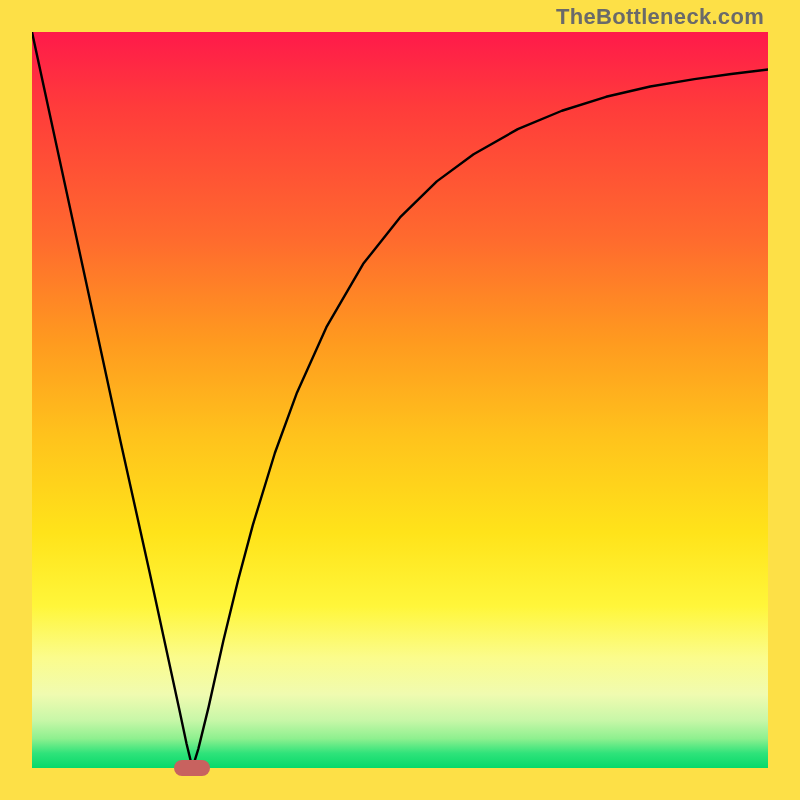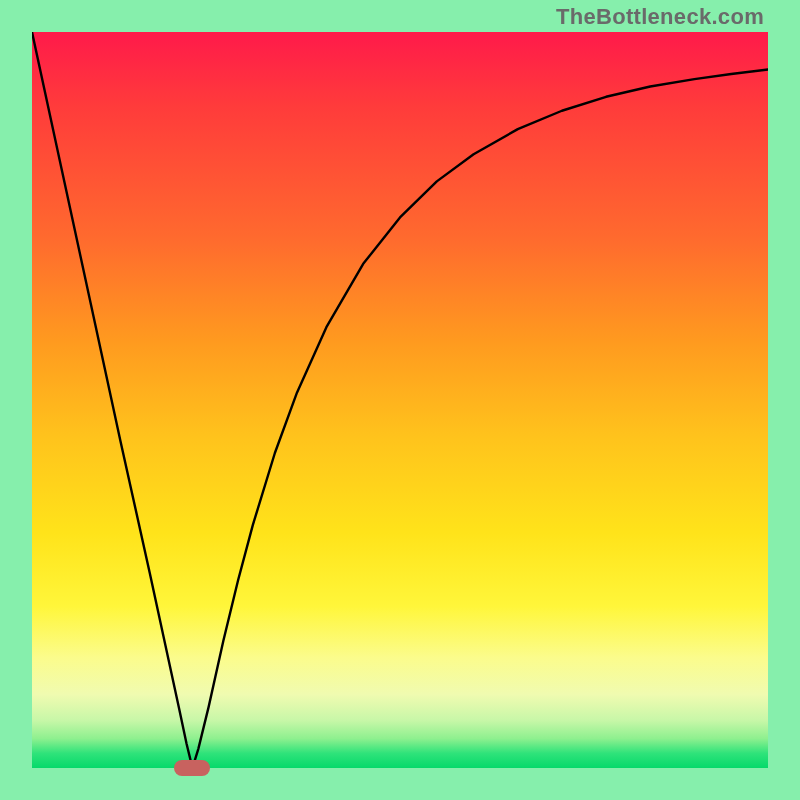--- a/index.html
+++ b/index.html
@@ -9,21 +9,21 @@
     height: 800px;
     background: #000;
     overflow: hidden;
   }
   .frame {
     position: absolute;
     left: 0;
     top: 0;
     width: 800px;
     height: 800px;
-    background: #86efac;
+    background: #fde047;
   }
   .plot {
     position: absolute;
     left: 32px;
     top: 32px;
     width: 736px;
     height: 736px;
     background: linear-gradient(to bottom,
       #ff1a4a 0%,
       #ff3b3b 10%,

